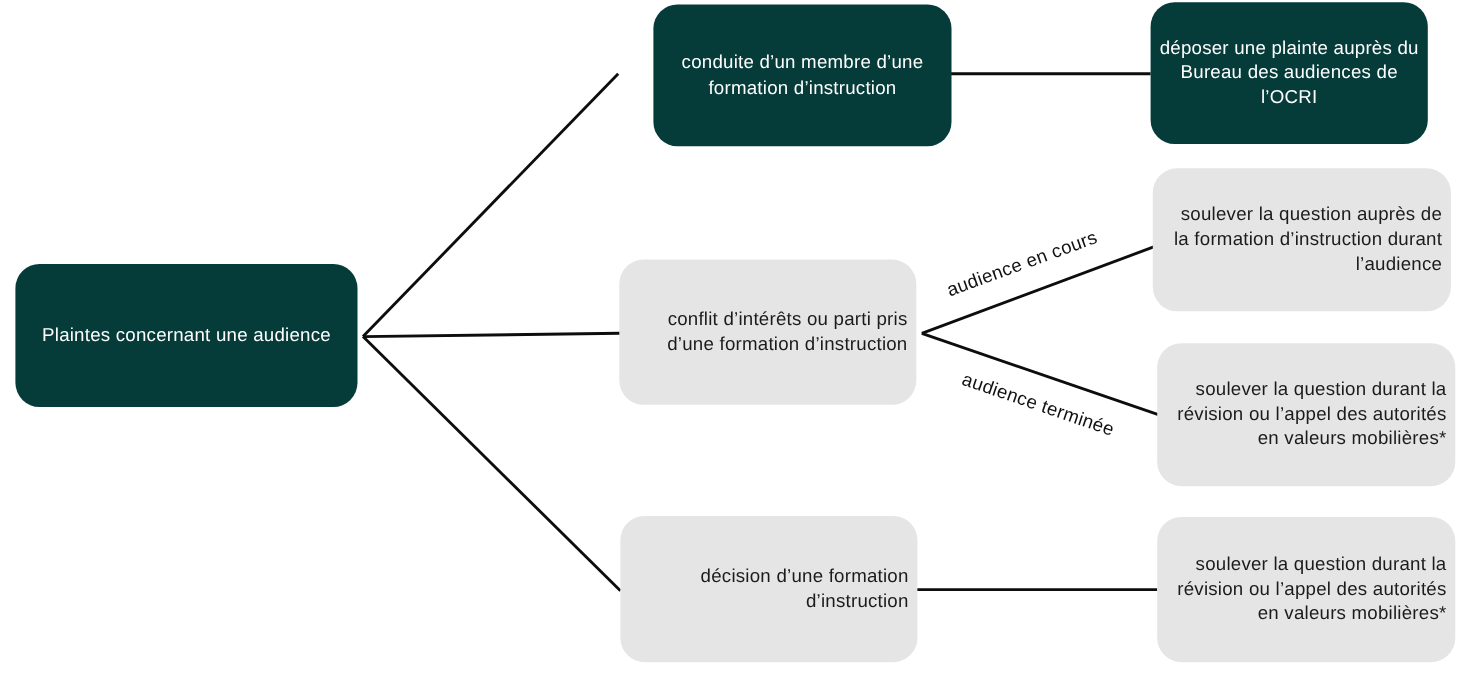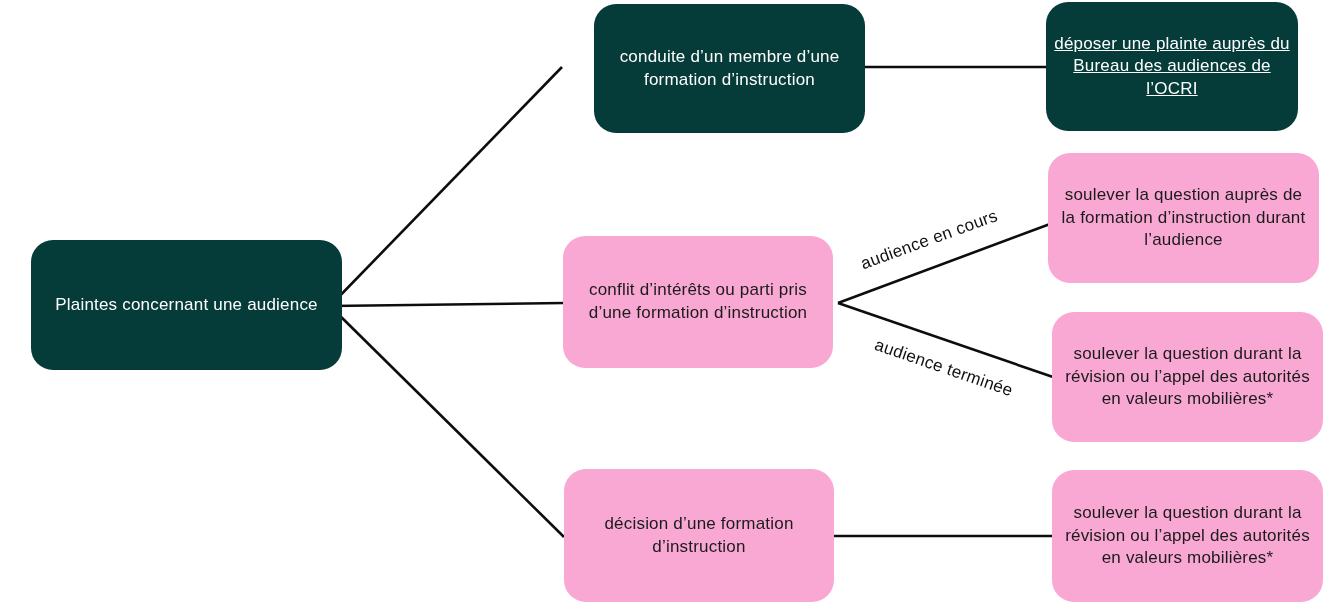--- a/index.html
+++ b/index.html
@@ -25,45 +25,45 @@
     align-items: center;
     justify-content: center;
     text-align: center;
     box-sizing: border-box;
     padding: 8px 8px;
     font-size: 17px;
     line-height: 1.33;
     letter-spacing: 0.2px;
   }
   .node.dark { background: #053b39; color: #ffffff; }
-  .node.sage { background: #f9a8d4; color: #1b1b1b; }
+  .node.sage { background: #e5e5e5; color: #1b1b1b; text-align: right; }
   .node .sublabel { display: block; }
   .edge-label {
     position: absolute;
     font-size: 17px;
     color: #111111;
     letter-spacing: 0.3px;
     text-align: center;
     white-space: nowrap;
     transform-origin: center center;
   }
   #edge-label-en-cours {
     left: 835px; top: 230px; width: 190px; height: 24px;
     transform: rotate(-20deg);
   }
   #edge-label-terminee {
     left: 848px; top: 358px; width: 190px; height: 24px;
     transform: rotate(19deg);
   }
   
-  #node-root       { left: 31px;   top: 240px; width: 311px; height: 130px; padding: 8px 12px; }
+  #node-root       { left: 14px;   top: 240px; width: 311px; height: 130px; padding: 8px 12px; }
   #node-mid-top    { left: 562px;  top: 4px;   width: 271px; height: 129px; margin-left: 32px; }
   #node-mid-center { left: 563px;  top: 236px; width: 270px; height: 132px; }
   #node-mid-bottom { left: 564px;  top: 469px; width: 270px; height: 133px; }
-  #node-right-1    { left: 1046px; top: 2px;   width: 252px; height: 129px; text-decoration: underline; }
+  #node-right-1    { left: 1046px; top: 2px;   width: 252px; height: 129px; }
   #node-right-2    { left: 1048px; top: 153px; width: 271px; height: 130px; }
   #node-right-3    { left: 1052px; top: 312px; width: 271px; height: 130px; }
   #node-right-4    { left: 1052px; top: 470px; width: 271px; height: 132px; }
 </style>
 </head>
 <body>
 
 <div class="canvas">
 
   <svg class="connectors" viewBox="0 0 1333 612" xmlns="http://www.w3.org/2000/svg">

